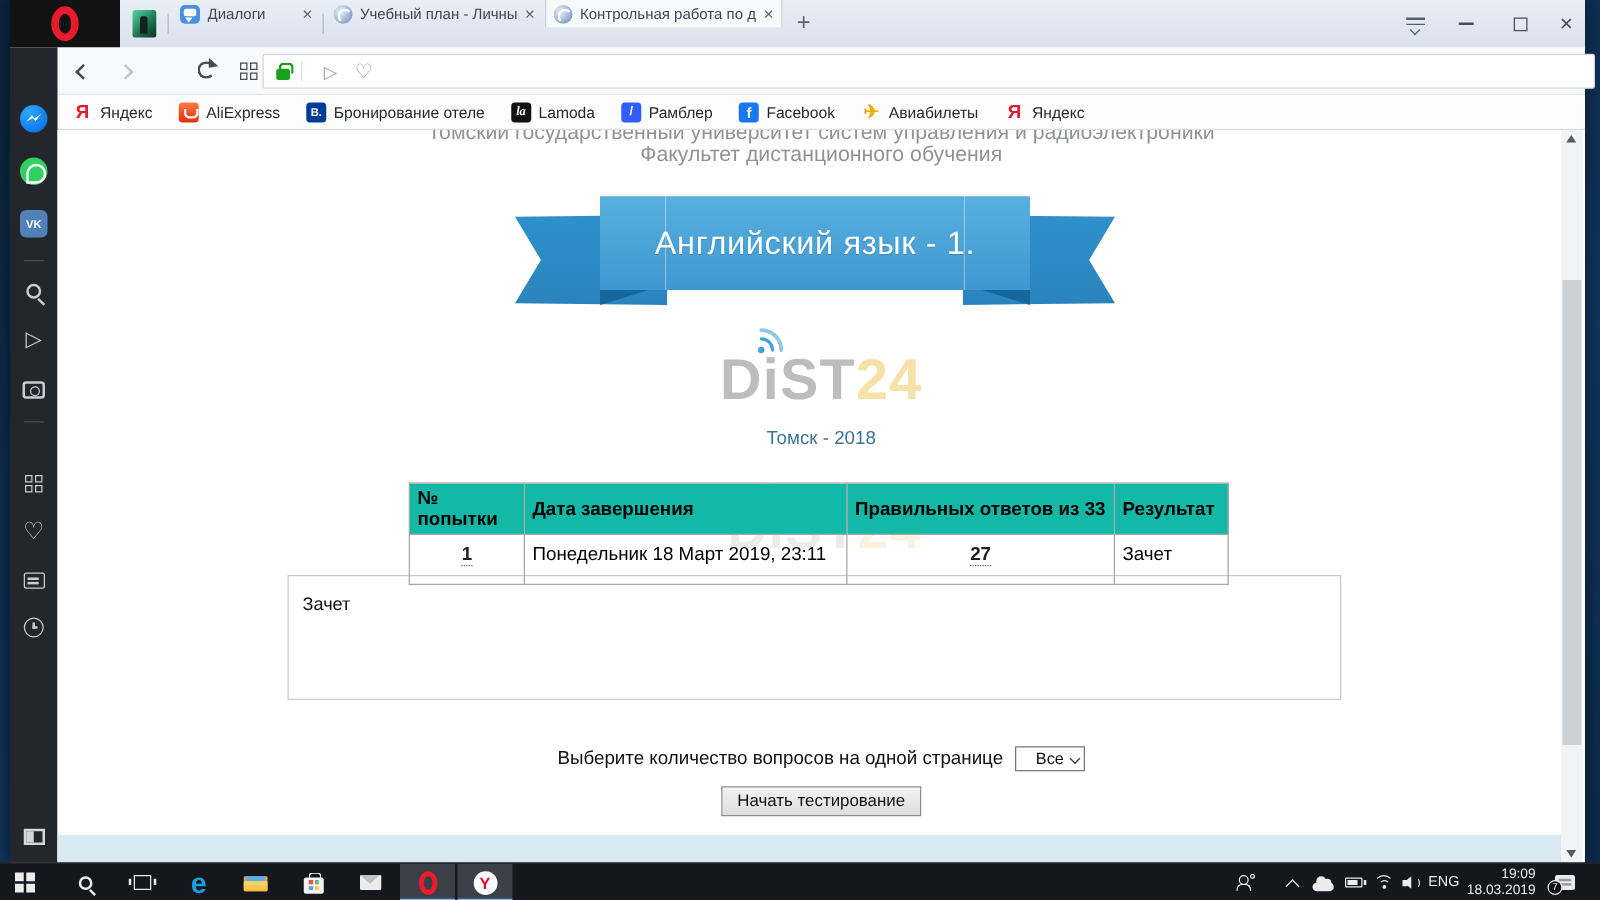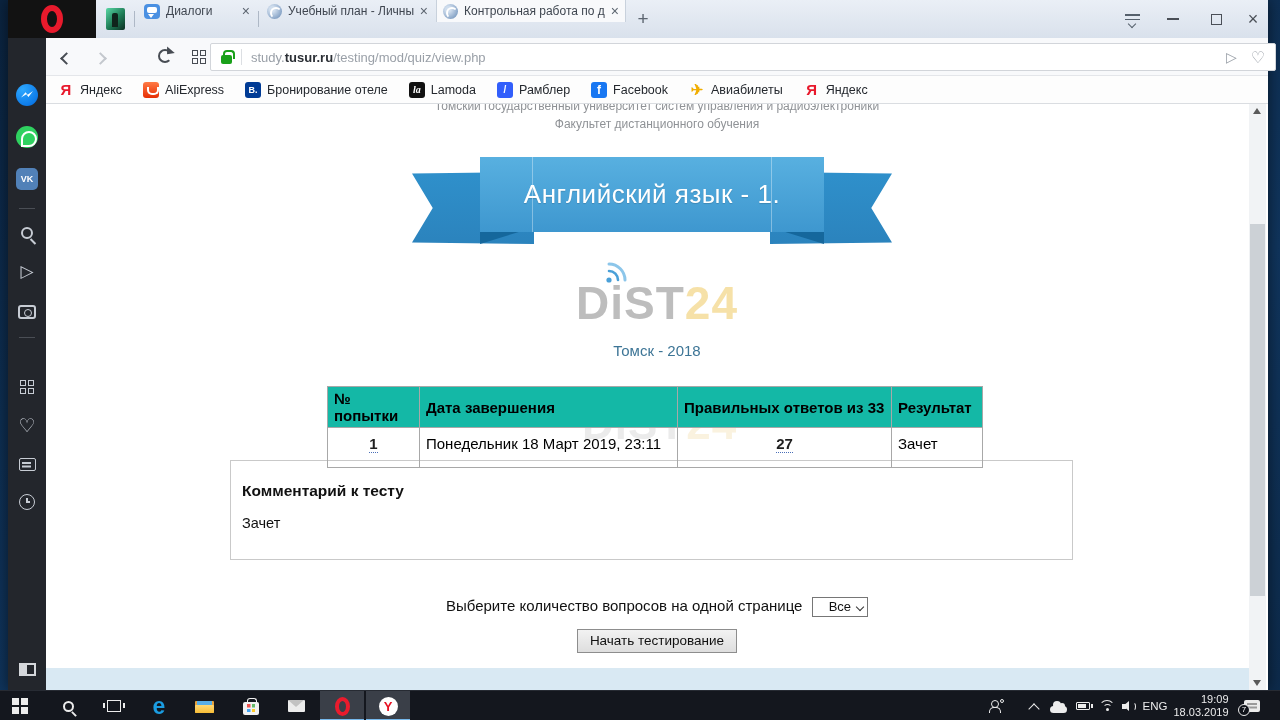--- a/index.html
+++ b/index.html
@@ -92,21 +92,21 @@
   .snews { width:17px; height:13px; border:1.5px solid #c7ccd4; border-radius:2px; position:relative; margin-top:23px; }
   .snews:after { content:""; position:absolute; left:2px; top:3px; width:9px; height:1.5px; background:#c7ccd4; box-shadow:0 3.5px 0 #c7ccd4; }
   .sclock { width:16px; height:16px; border:1.5px solid #c7ccd4; border-radius:50%; position:relative; margin-top:23px; }
   .sclock:after { content:""; position:absolute; left:6px; top:2.5px; width:1.5px; height:5px; background:#c7ccd4; }
   .sclock:before { content:""; position:absolute; left:6px; top:6px; width:4px; height:1.5px; background:#c7ccd4; }
   .stoggle { width:17px; height:13px; border:2px solid #d4d7db; margin-top:auto; margin-bottom:14px; position:relative; }
   .stoggle:after { content:""; position:absolute; left:0; top:0; width:6px; height:9px; background:#d4d7db; }
 
   
   .content { position:absolute; left:38px; top:104px; width:1222px; height:586px; background:#fff; overflow:hidden; }
-  .uni { position:absolute; top:-7px; left:0; width:100%; text-align:center; color:#8f9296; font-size:12px; line-height:18px; }
+  .uni { position:absolute; top:-7px; left:0; width:100%; text-align:center; color:#8f9296; font-size:17px; line-height:18px; }
   .ribbon { position:absolute; left:366px; top:52px; width:480px; height:92px; }
   .rtail { position:absolute; top:16px; width:122px; height:72px; background:linear-gradient(#2f90cb,#2b83bd); }
   .rtail.l { left:0; clip-path:polygon(0 2%,100% 0,100% 100%,0 98%,17% 50%); }
   .rtail.r { right:0; clip-path:polygon(0 0,100% 2%,83% 50%,100% 98%,0 100%); }
   .rfold { position:absolute; top:75px; width:42px; height:13px; background:#15679c; }
   .rfold.l { left:68px; clip-path:polygon(0 0,100% 0,0 100%); }
   .rfold.r { right:68px; clip-path:polygon(0 0,100% 0,100% 100%); }
   .rband { position:absolute; left:68px; top:1px; width:344px; height:75px; background:linear-gradient(#58b0e0,#3e97cf); display:flex; align-items:center; justify-content:center; }
   .rband:before,.rband:after { content:""; position:absolute; top:0; width:1px; height:100%; background:rgba(255,255,255,.35); }
   .rband:before { left:52px; } .rband:after { right:52px; }
@@ -248,21 +248,20 @@
     <div class="reload"></div>
     <div class="tb-grid grid4">
         <i></i>
         <i></i>
         <i></i>
         <i></i>
       </div>
     <div class="urlbar">
       <span class="lock"></span>
       <span class="url-sep"></span>
-      <span class="url"><span>study.</span><b>tusur.ru</b><span>/testing/mod/quiz/view.php</span></span>
       <span class="urlicons">
         <span class="flowic">▷</span>
         <span class="heartic">♡</span>
       </span>
     </div>
 
   </div>
 
   <div class="bookmarks">
     <span class="bm">
@@ -375,21 +374,20 @@
       <tr>
         <td class="c"><span class="alink">1</span></td>
         <td>Понедельник 18 Март 2019, 23:11</td>
         <td class="c"><span class="alink">27</span></td>
         <td>Зачет</td>
       </tr>
     </tbody>
       </table>
 
     <div class="commentbox">
-      <div class="ct">Комментарий к тесту</div>
       <div class="cb">Зачет</div>
     </div>
 
     <div class="qrow">
       <span>Выберите количество вопросов на одной странице</span>
       <span class="selbox"><span class="sv">Все</span></span>
     </div>
 
     <div class="startwrap">
       <span class="startbtn">Начать тестирование</span>

